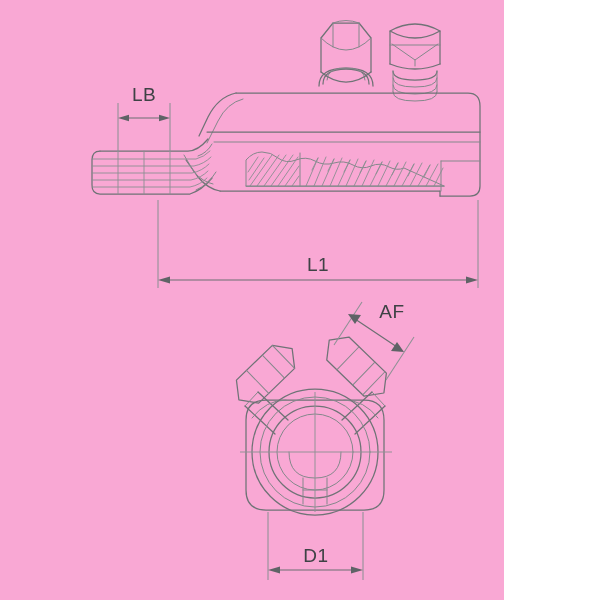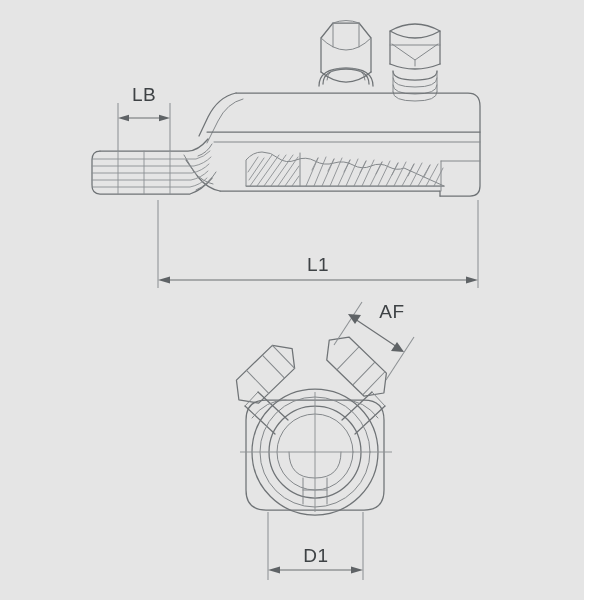--- a/index.html
+++ b/index.html
@@ -8,23 +8,23 @@
     background: #ffffff;
   }
   body {
     width: 600px;
     height: 600px;
     overflow: hidden;
     font-family: "Liberation Sans", sans-serif;
   }
   #drawing-root {
     position: relative;
-    width: 584px;
+    width: 504px;
     height: 600px;
-    background: #e5e5e5;
+    background: #f9a8d4;
   }
   svg#technical-drawing {
     display: block;
     width: 600px;
     height: 600px;
   }
   .outline {
     fill: none;
     stroke: #6f7376;
     stroke-width: 1.25;

